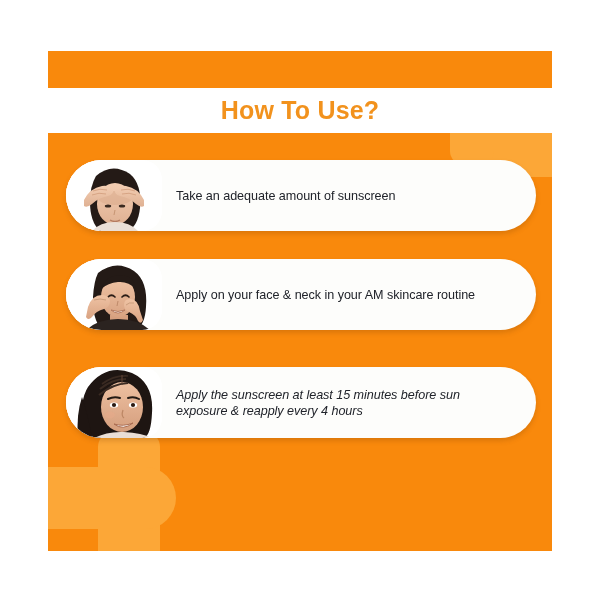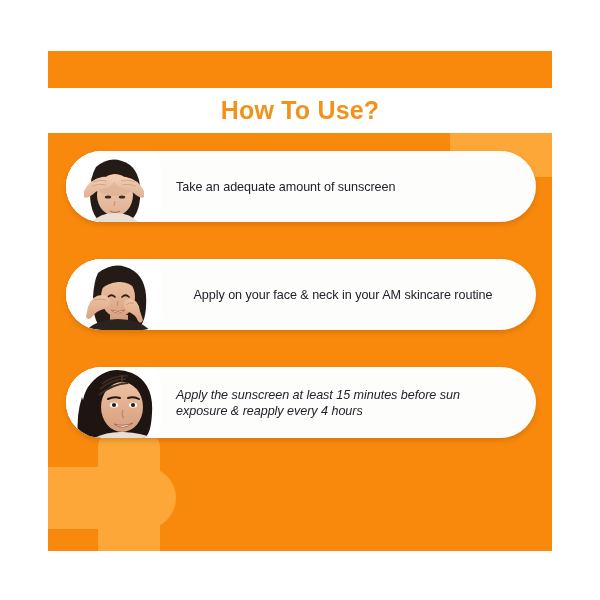--- a/index.html
+++ b/index.html
@@ -113,22 +113,22 @@
     position: absolute;
     left: 18px;
     width: 470px;
     height: 71px;
     background: #FDFDFB;
     border-radius: 36px;
     box-shadow: 0 3px 5px rgba(120, 60, 0, 0.22);
     display: flex;
     align-items: center;
   }
-  .card-1 { top: 18px; }
-  .card-2 { top: 126px; text-align: center; }
+  .card-1 { top: 27px; }
+  .card-2 { top: 126px; }
   .card-3 { top: 234px; font-style: italic; }
 
   .thumb {
     position: relative;
     flex: 0 0 auto;
     width: 96px;
     height: 71px;
     margin-left: 0px;
     border-radius: 36px 20px 20px 36px;
     overflow: hidden;

